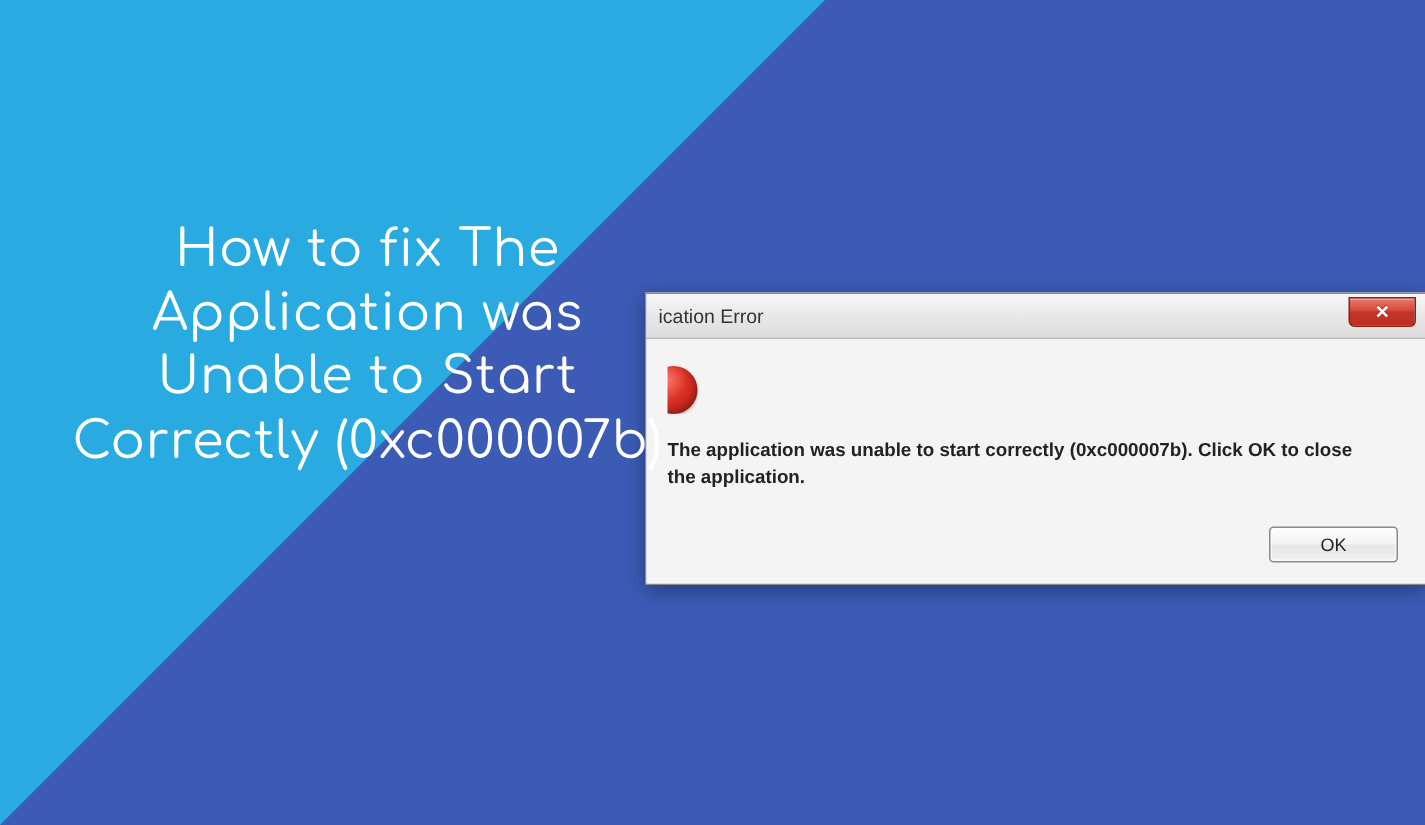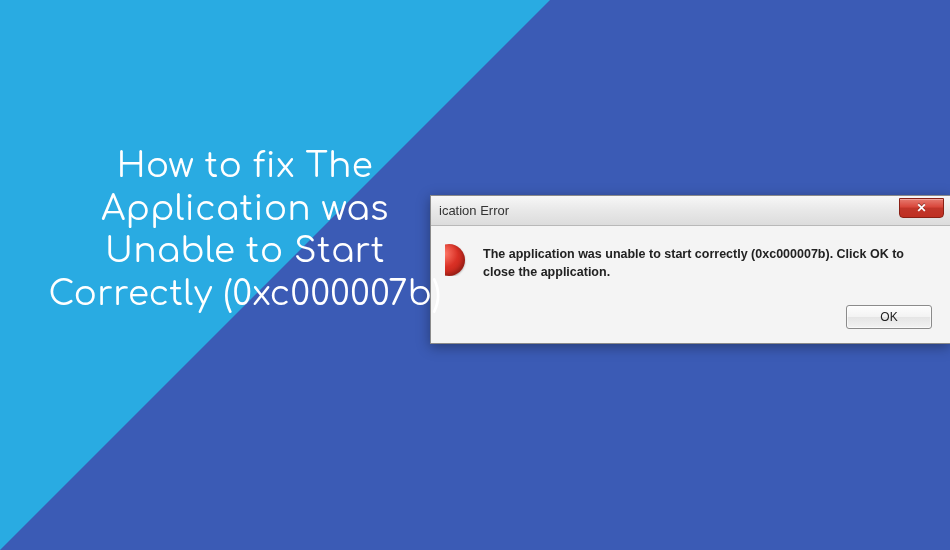--- a/index.html
+++ b/index.html
@@ -97,20 +97,21 @@
     .dialog-body {
       padding: 18px 18px 14px 14px;
       background: #f4f4f4;
     }
     
     .dialog-content {
       display: flex;
       gap: 14px;
       align-items: flex-start;
       margin-bottom: 24px;
+      flex-direction: column;
     }
     
     .error-icon-wrap {
       flex-shrink: 0;
       width: 24px;
       overflow: hidden;
     }
     
     .error-icon {
       width: 32px;

